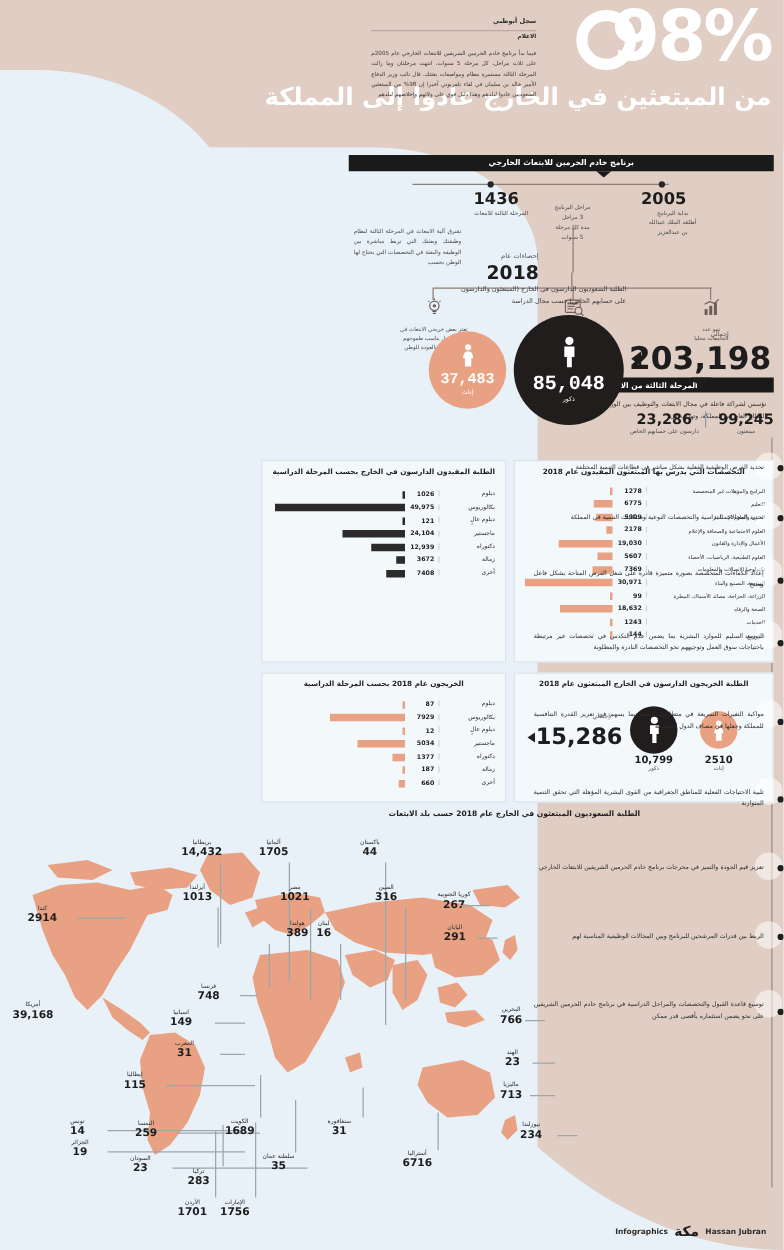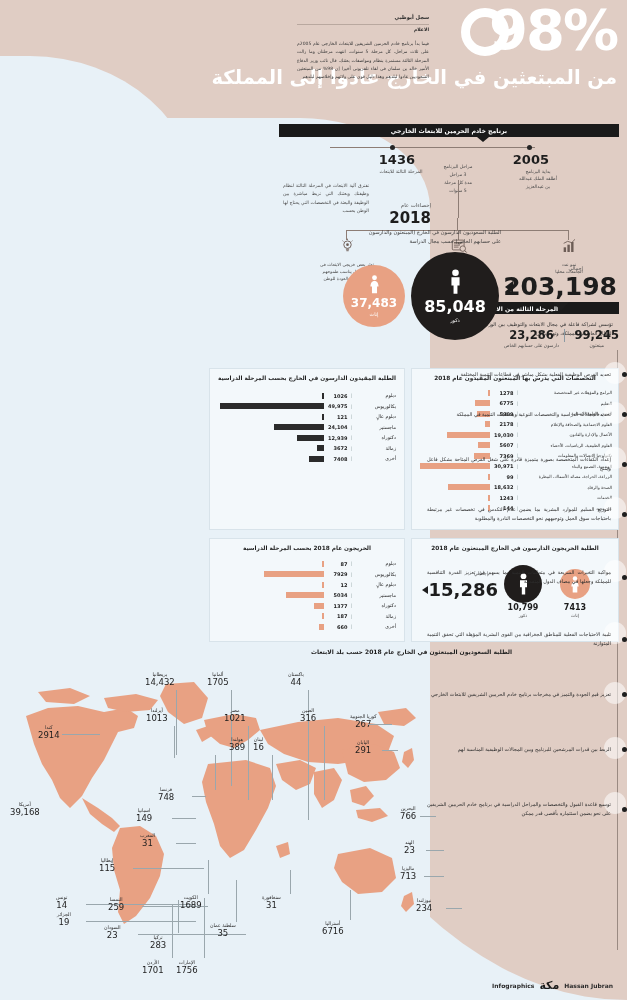--- a/index.html
+++ b/index.html
@@ -114,21 +114,21 @@
   }
 
   
   .st-kicker { position: absolute; right: 196px; top: 202px; font-size: 5.4px; color: #555; }
   .st-year { position: absolute; right: 196px; top: 209px; font-size: 15px; font-weight: bold; color: #1d1d1d; }
   .st-desc { position: absolute; right: 126px; top: 228px; width: 136px; font-size: 5.2px; color: #3c3c3c; line-height: 1.75; text-align: right; }
 
   .circ { position: absolute; border-radius: 50%; display: flex; flex-direction: column; align-items: center; justify-content: center; }
   .circ-f { right: 222px; top: 265px; width: 62px; height: 62px; background: #e8a183; }
   .circ-m { right: 128px; top: 252px; width: 88px; height: 88px; background: #201d1c; }
-  .circ-num { color: #fff; font-weight: bold; }
+  .circ-num { color: #fff; font-weight: bold; font-family: Liberation Mono, monospace; }
   .circ-f .circ-num { font-size: 12px; margin-top: 2px; }
   .circ-m .circ-num { font-size: 16px; margin-top: 3px; }
   .circ-lab { color: #fff; font-size: 5px; margin-top: 1px; }
   .ped { width: 11px; }
   .ped-m { width: 15px; }
 
   .tot-kicker { position: absolute; right: 44px; top: 265px; font-size: 5px; color: #555; }
   .tot-num { position: absolute; right: 10px; top: 272px; font-size: 25px; font-weight: bold; color: #1d1d1d; direction: ltr; }
   .tot-arrow {
     position: absolute; right: 114px; top: 281px;
@@ -165,21 +165,21 @@
   .gnum { position: absolute; font-size: 8px; font-weight: bold; color: #1d1d1d; direction: ltr; text-align: center; }
   .glab { position: absolute; font-size: 4.4px; color: #4a4a4a; text-align: center; }
 
   
   .map-title {
     position: absolute; right: 8px; top: 648px; width: 415px;
     text-align: center; font-size: 6px; font-weight: bold; color: #1f1f1f;
   }
   .mlab { position: absolute; text-align: center; line-height: 1.15; }
   .mname { font-size: 4.8px; color: #2b2b2b; white-space: nowrap; }
-  .mval { font-size: 8.5px; font-weight: normal; color: #1d1d1d; direction: ltr; }
+  .mval { font-size: 8.5px; font-weight: bold; color: #1d1d1d; direction: ltr; }
   .leader { position: absolute; background: #9aa7ad; }
 
   
   .footer {
     position: absolute; right: 14px; bottom: 8px;
     display: flex; align-items: center; gap: 5px;
     direction: ltr; font-size: 6px; font-weight: bold; color: #2b2b2b;
   }
   .footer-logo { font-size: 11px; font-weight: bold; color: #1a1a1a; }
 </style>
@@ -530,21 +530,21 @@
 
   <div class="panel" style="right:8px; top:538px; width:208px; height:104px;">
     <div class="panel-title">الطلبة الخريجون الدارسون في الخارج المبتعثون عام 2018</div>
 
     <div class="gcirc gcirc-f" style="position:absolute; right:28px; top:30px;">
       <svg style="width:10px" viewBox="0 0 20 34">
         <circle cx="10" cy="5" r="4.4" fill="#fff"></circle>
         <path d="M10 11 C5 11 3 15 2.6 21 L5.4 21 L5.4 33 L14.6 33 L14.6 21 L17.4 21 C17 15 15 11 10 11 Z" fill="#fff"></path>
       </svg>
     </div>
-    <div class="gnum" style="right:22px; top:64px; width:42px;">7413</div>
+    <div class="gnum" style="right:22px; top:64px; width:42px;">2510</div>
     <div class="glab" style="right:22px; top:74px; width:42px;">إناث</div>
 
     <div class="gcirc gcirc-m" style="position:absolute; right:76px; top:26px;">
       <svg style="width:13px" viewBox="0 0 20 34">
         <circle cx="10" cy="5" r="4.4" fill="#fff"></circle>
         <path d="M4.6 11 L15.4 11 L15.4 22 L12.6 22 L12.6 33 L7.4 33 L7.4 22 L4.6 22 Z" fill="#fff"></path>
       </svg>
     </div>
     <div class="gnum" style="right:72px; top:64px; width:46px;">10,799</div>
     <div class="glab" style="right:72px; top:74px; width:46px;">ذكور</div>
@@ -593,21 +593,21 @@
 
       <path d="M370 44 L398 40 L408 50 L396 58 L376 56 Z"></path>
     </g>
   </svg>
 
   <div id="map-labels">
       <div class="mlab" style="left: 10px; top: 802px;">
         <div class="mname">أمريكا</div>
         <div class="mval">39,168</div>
       </div>
-      <div class="mlab" style="left: 22px; top: 725px; margin-left: 16px;">
+      <div class="mlab" style="left: 22px; top: 725px;">
         <div class="mname">كندا</div>
         <div class="mval">2914</div>
       </div>
       <div class="leader" style="left: 62px; top: 734px; width: 38px; height: 1px;"></div>
       <div class="mlab" style="left: 145px; top: 672px;">
         <div class="mname">بريطانيا</div>
         <div class="mval">14,432</div>
       </div>
       <div class="leader" style="left: 176px; top: 690px; height: 65px; width: 1px;"></div>
       <div class="mlab" style="left: 146px; top: 708px;">

